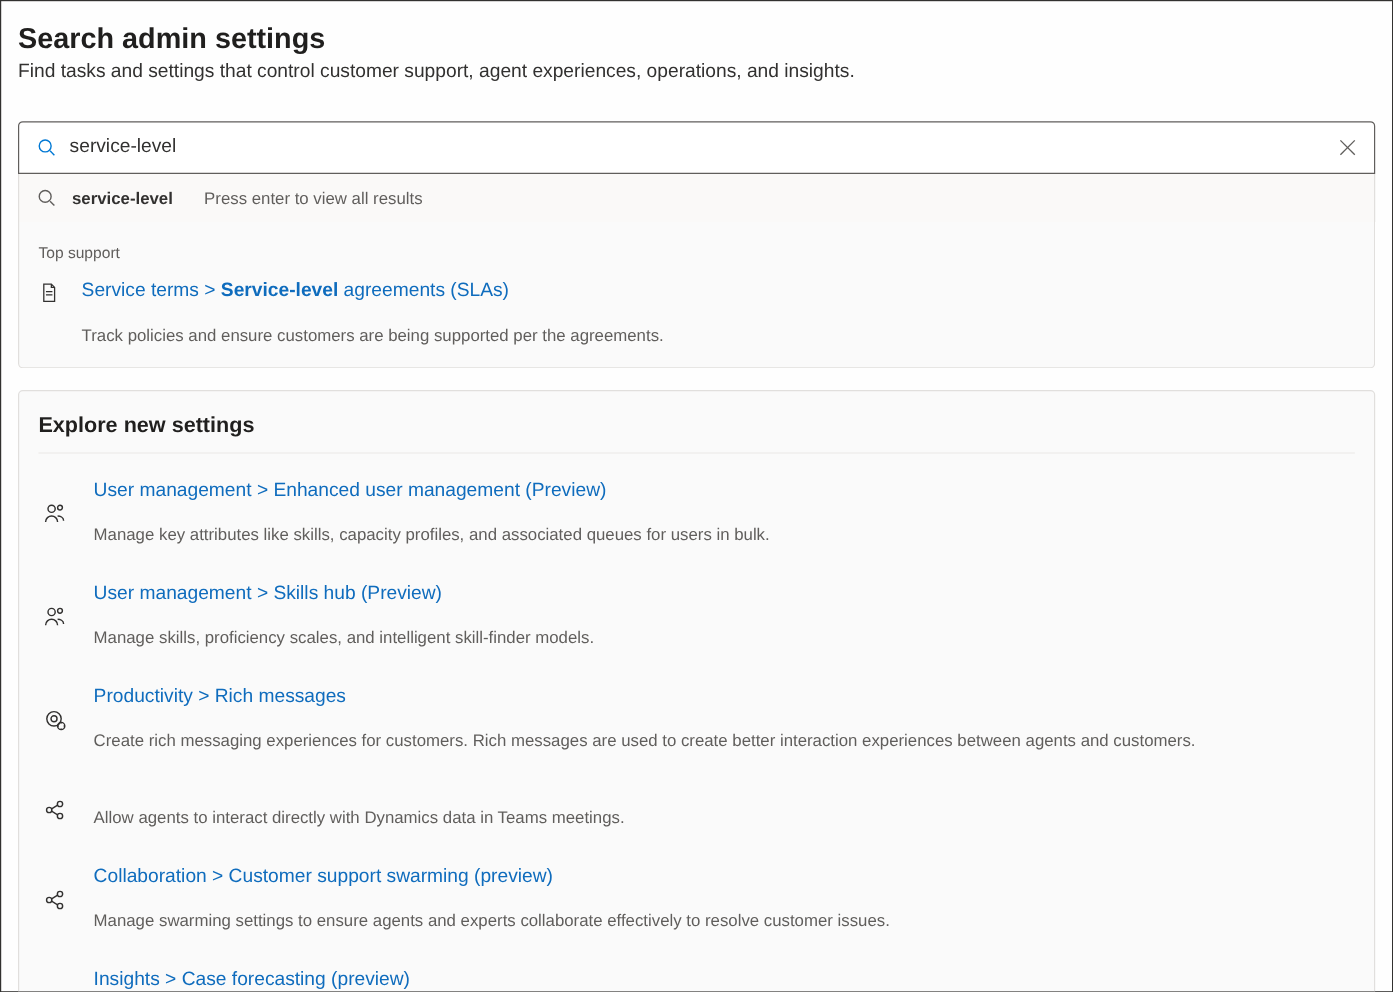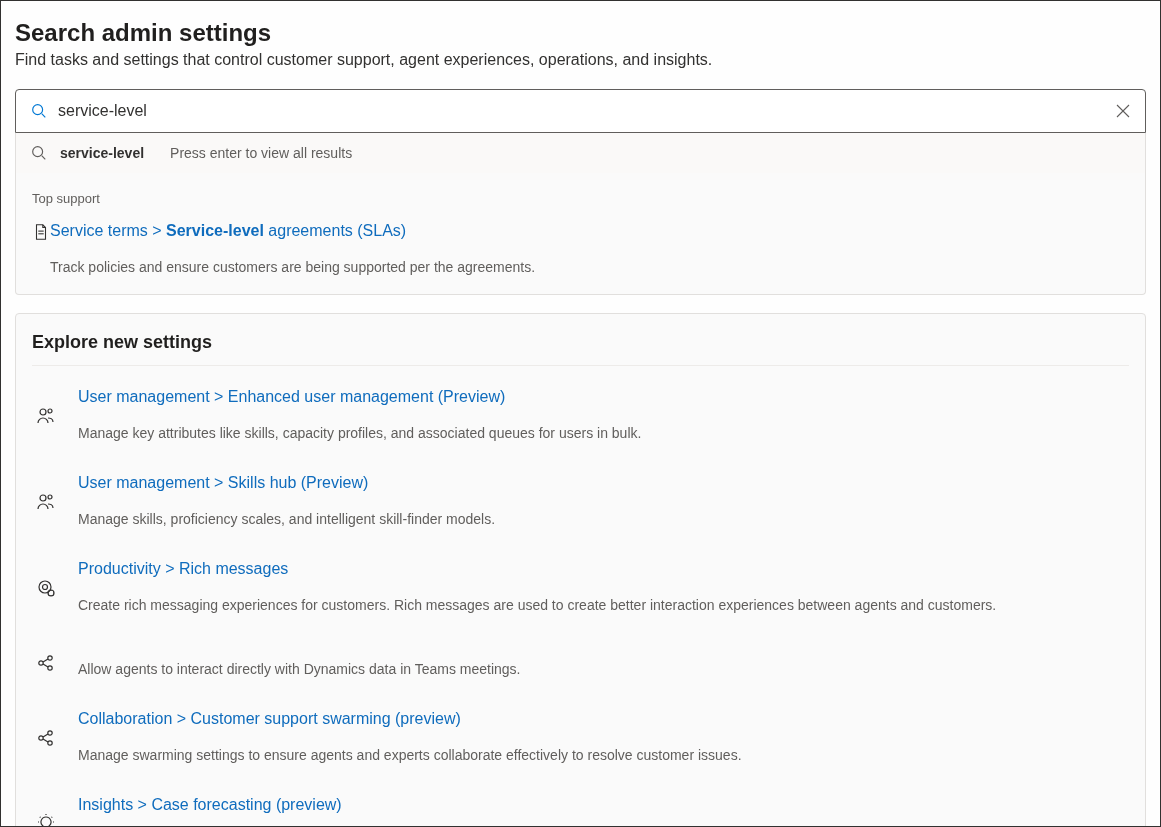--- a/index.html
+++ b/index.html
@@ -19,21 +19,21 @@
     }
     .page-title {
       font-size: 24px;
       font-weight: 600;
       color: #201f1e;
       margin-bottom: 4px;
     }
     .page-subtitle {
       font-size: 16px;
       color: #323130;
-      margin-bottom: 20px;
+      margin-bottom: 32px;
     }
     .search-container {
       position: relative;
     }
     .search-box {
       display: flex;
       align-items: center;
       border: 1px solid #605e5c;
       border-radius: 4px 4px 0 0;
       background: #fff;
@@ -94,20 +94,21 @@
       padding: 18px 16px 16px 16px;
     }
     .top-matches-label {
       font-size: 13px;
       color: #605e5c;
       margin-bottom: 14px;
     }
     .result-row {
       display: flex;
       align-items: flex-start;
+      gap: 18px;
     }
     .result-icon {
       width: 18px;
       height: 18px;
       flex-shrink: 0;
       margin-top: 3px;
       color: #323130;
     }
     .result-content {
       flex: 1;

